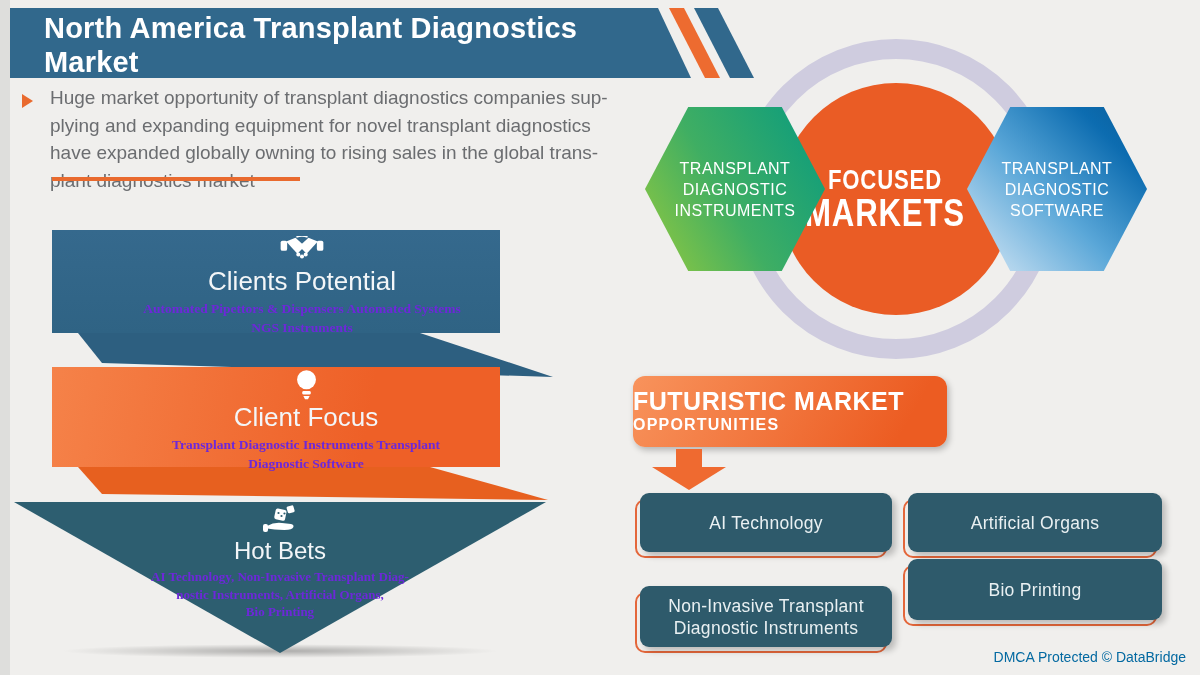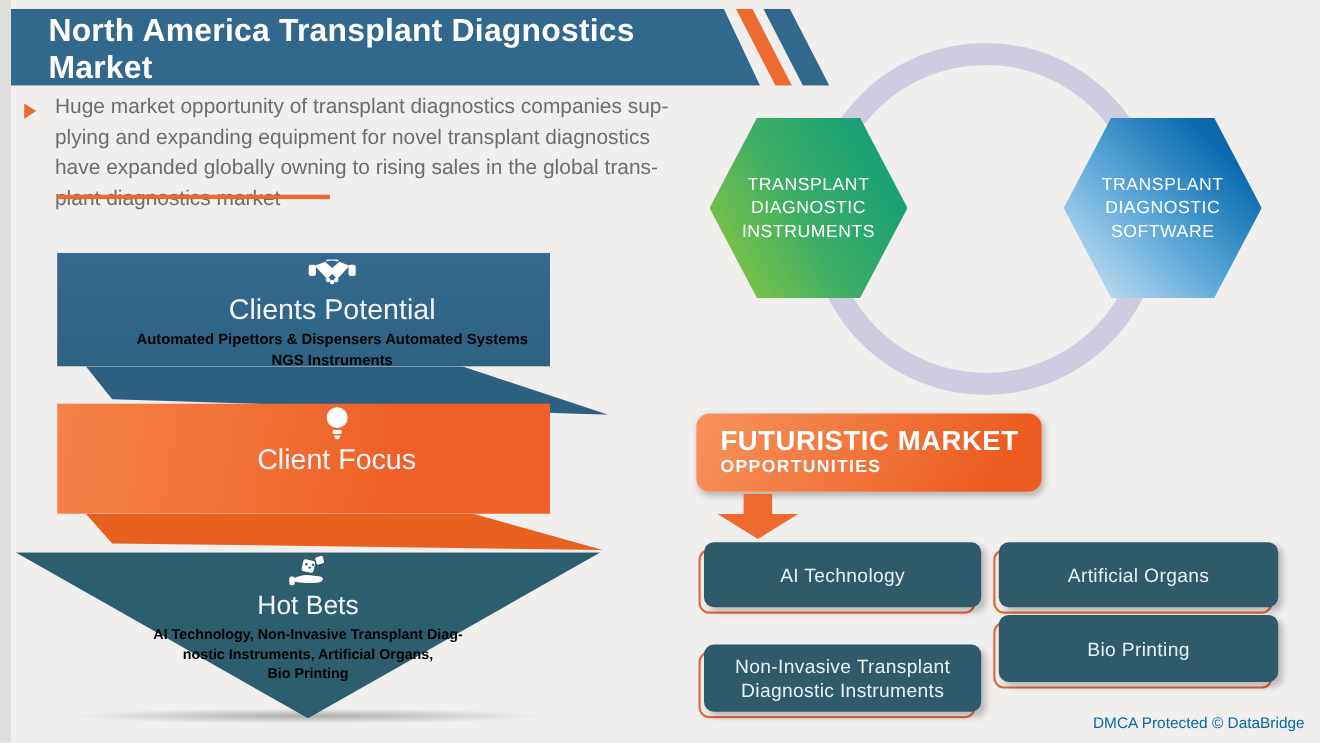--- a/index.html
+++ b/index.html
@@ -40,21 +40,21 @@
   .tri3{left:14px;top:502px;width:532px;height:151px;background:#2d5e70;
     clip-path:polygon(0 0,100% 0,50% 100%);}
   .tri-shadow{left:60px;top:644px;width:440px;height:14px;border-radius:50%;
     background:radial-gradient(ellipse at center,rgba(0,0,0,.28) 0%,rgba(0,0,0,0) 70%);}
 
   .stage-content{text-align:center;color:#fff;}
   .s1{left:52px;top:234px;width:500px;}
   .s2{left:52px;top:370px;width:508px;}
   .s3{left:80px;top:505px;width:400px;}
   .stage-title{font-size:26px;font-weight:400;color:#f3f6f8;margin:2px 0 3px 0;}
-  .stage-body{font-size:13.5px;font-weight:bold;line-height:18.5px;color:#000000;}
+  .stage-body{font-size:13.5px;font-weight:bold;line-height:18.5px;color:#6d28d9;font-family:Liberation Serif, serif;}
   .s3 .stage-title{font-size:24px;}
   .s3 .stage-body{font-size:13px;line-height:17.5px;font-weight:bold;}
   .icon-wrap{height:30px;display:flex;align-items:center;justify-content:center;}
 
   
   .ring{left:736px;top:39px;width:280px;height:280px;border-radius:50%;
     border:20px solid #cfccdf;}
   .focus-circle{left:780px;top:83px;width:232px;height:232px;border-radius:50%;
     background:#ea5c25;display:flex;flex-direction:column;align-items:center;justify-content:center;}
   .focus-inner{transform:scaleX(.82) translateX(-14px);text-align:center;color:#fff;}
@@ -63,21 +63,21 @@
   .hex{width:180px;height:164px;display:flex;align-items:center;justify-content:center;
     clip-path:polygon(0 50%,24% 0,76% 0,100% 50%,76% 100%,24% 100%);}
   .hex-left{left:645px;top:107px;background:linear-gradient(60deg,#95ca3e 0%,#3fae63 45%,#129e7a 90%);}
   .hex-right{left:967px;top:107px;background:linear-gradient(45deg,#d9e9f6 0%,#5aa7d8 45%,#0c6cb0 80%,#0a5c98 100%);}
   .hex-label{color:#fff;font-size:16px;font-weight:normal;line-height:21px;letter-spacing:.5px;text-align:center;}
 
   
   .fut-box{left:633px;top:376px;width:314px;height:71px;border-radius:12px;
     background:linear-gradient(120deg,#f8935c 0%,#ec5c22 85%);
     box-shadow:2px 3px 6px rgba(0,0,0,.25);
-    display:flex;flex-direction:column;justify-content:center;padding-left:22px;box-sizing:border-box;}
+    display:flex;flex-direction:column;justify-content:center;box-sizing:border-box;}
   .fut-title{color:#fff;font-size:25px;font-weight:bold;letter-spacing:.5px;line-height:27px;}
   .fut-sub{color:#fff;font-size:16px;font-weight:bold;letter-spacing:1.2px;line-height:20px;}
   .arrow-stem{left:676px;top:449px;width:26px;height:19px;background:#ef6a30;}
   .arrow-head{left:652px;top:467px;width:74px;height:23px;background:#ef6a30;
     clip-path:polygon(0 0,100% 0,50% 100%);}
 
   .opp{position:absolute;}
   .opp .outline{position:absolute;left:-5px;top:6px;width:100%;height:100%;
     border:2px solid #e4673b;border-radius:10px;box-sizing:border-box;}
   .opp .face{position:relative;width:100%;height:100%;background:#2e5a6b;border-radius:9px;
@@ -138,20 +138,22 @@
 
   <div class="abs stage-content s2">
     <div class="icon-wrap">
       <svg width="21" height="32" viewBox="0 0 20 30" fill="#ffffff">
         <circle cx="10" cy="10" r="9"></circle>
         <rect x="6" y="20.7" width="8" height="3.4" rx="1.2"></rect>
         <path d="M7 25.4 h6 l-1.6 3.2 h-2.8 z"></path>
       </svg>
     </div>
     <div class="stage-title">Client Focus</div>
+    <div class="stage-body mlc">Transplant Diagnostic Instruments Transplant
+Diagnostic Software</div>
   </div>
 
   <div class="abs stage-content s3">
     <div class="icon-wrap">
       <svg width="40" height="30" viewBox="0 0 40 30">
         <g fill="#ffffff">
           <rect x="15" y="4" width="11" height="11" rx="2" transform="rotate(12 20 9)"></rect>
           <rect x="27" y="1" width="7" height="7" rx="1.5" transform="rotate(-16 30 4)"></rect>
           <path d="M7 21 q7 -4 15 -3 l9 1 q3 .6 2.4 3 q-.8 3 -9 3 q-11 0 -17 -1.4 q-2 -.6 -.4 -2.6 z"></path>
           <rect x="3" y="19" width="5" height="8" rx="2"></rect>
@@ -161,20 +163,26 @@
         <circle cx="24.5" cy="8.5" r="1.1" fill="#2d5e70"></circle>
       </svg>
     </div>
     <div class="stage-title">Hot Bets</div>
     <div class="stage-body mlc">AI Technology, Non-Invasive Transplant Diag-
 nostic Instruments, Artificial Organs,
 Bio Printing</div>
   </div>
 
   <div class="abs ring"></div>
+  <div class="abs focus-circle">
+    <div class="focus-inner">
+      <div class="focus-top">FOCUSED</div>
+      <div class="focus-bottom">MARKETS</div>
+    </div>
+  </div>
   <div class="abs hex hex-left">
     <div class="hex-label ml">TRANSPLANT
 DIAGNOSTIC
 INSTRUMENTS</div>
   </div>
   <div class="abs hex hex-right">
     <div class="hex-label ml">TRANSPLANT
 DIAGNOSTIC
 SOFTWARE</div>
   </div>

